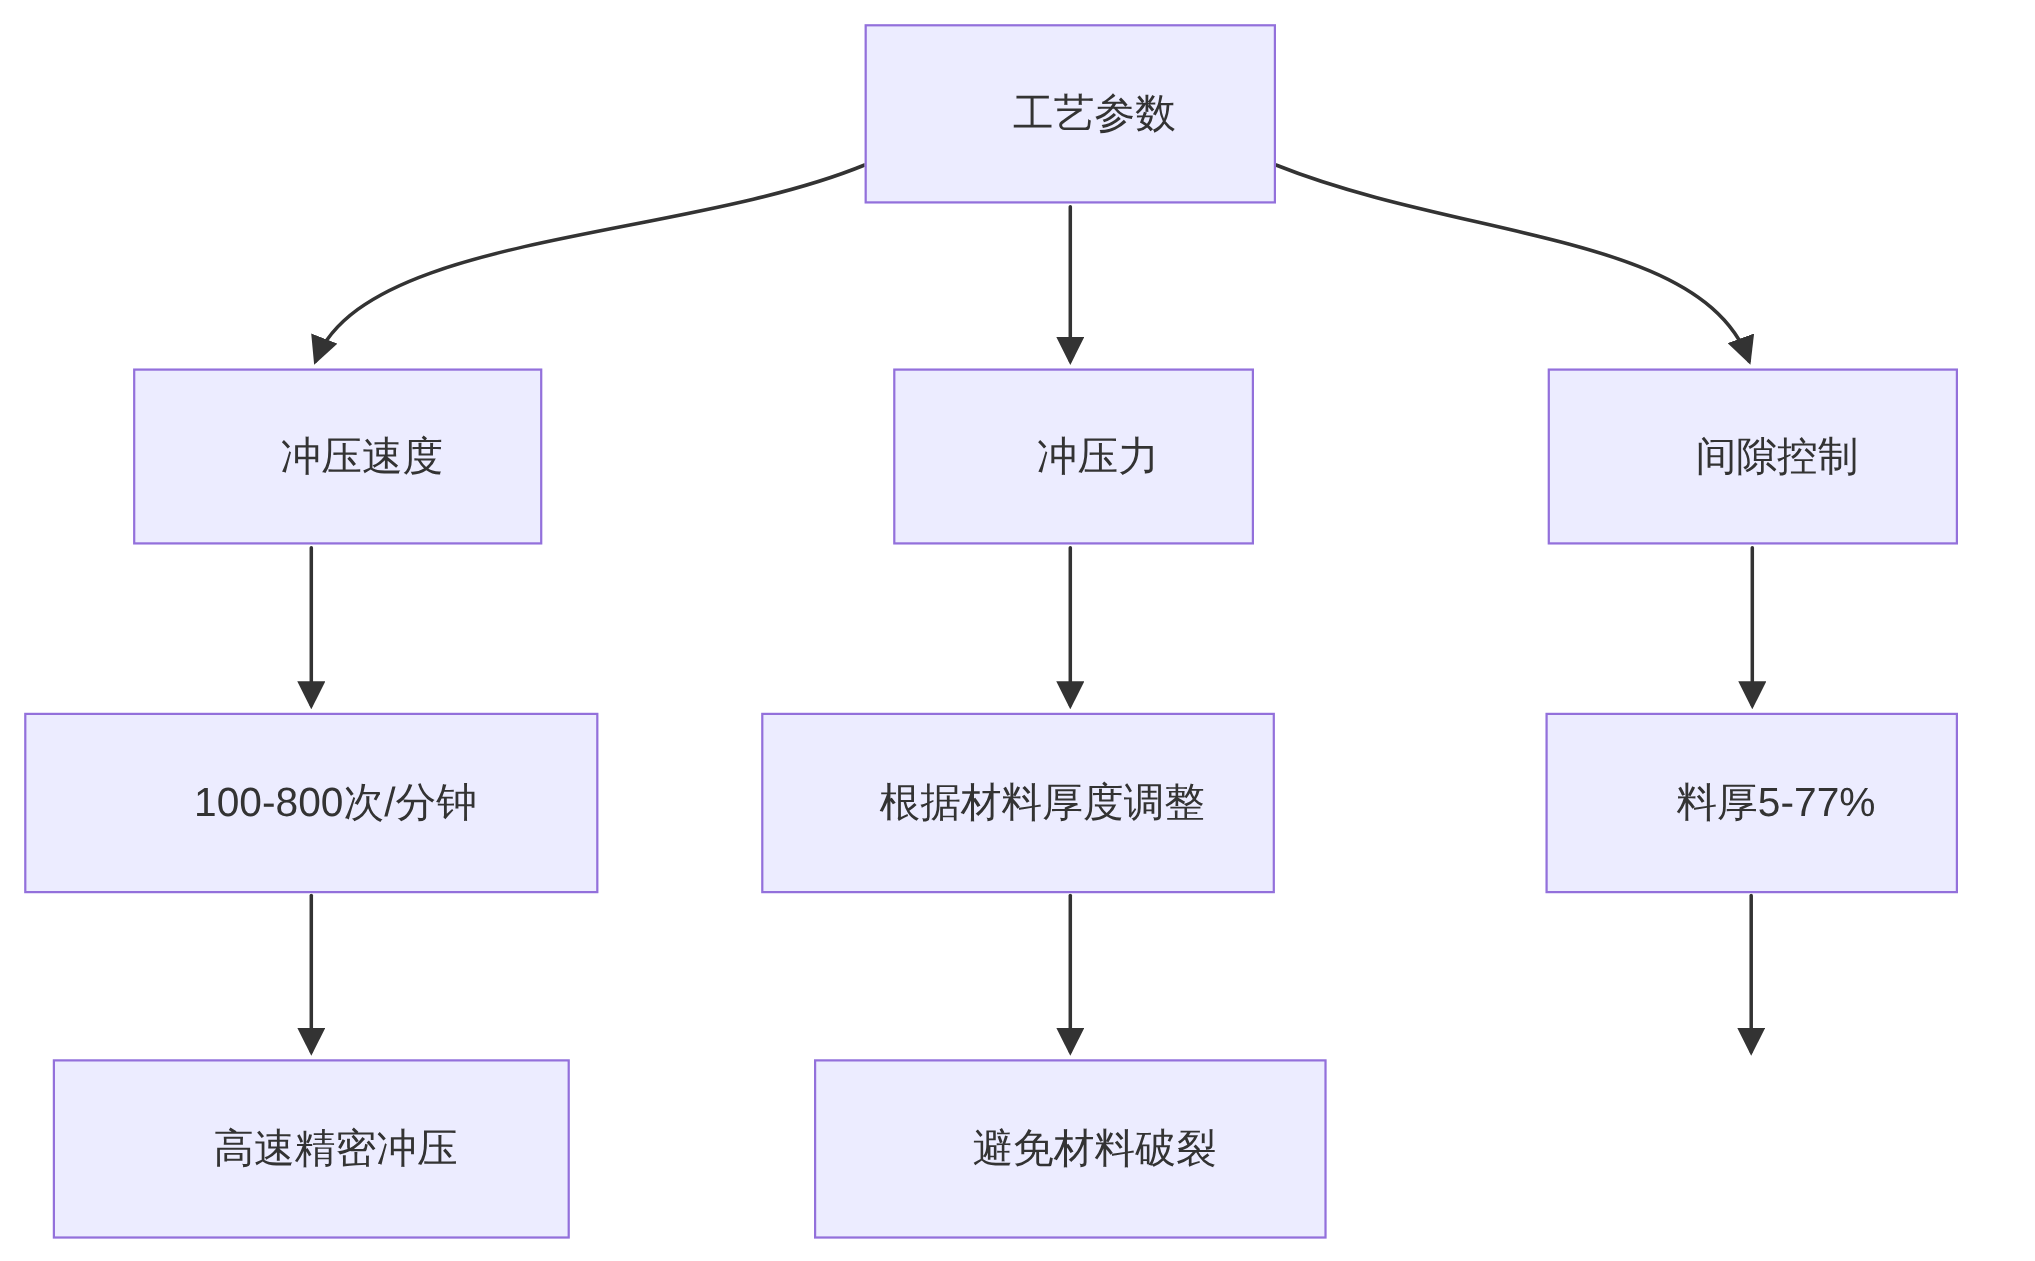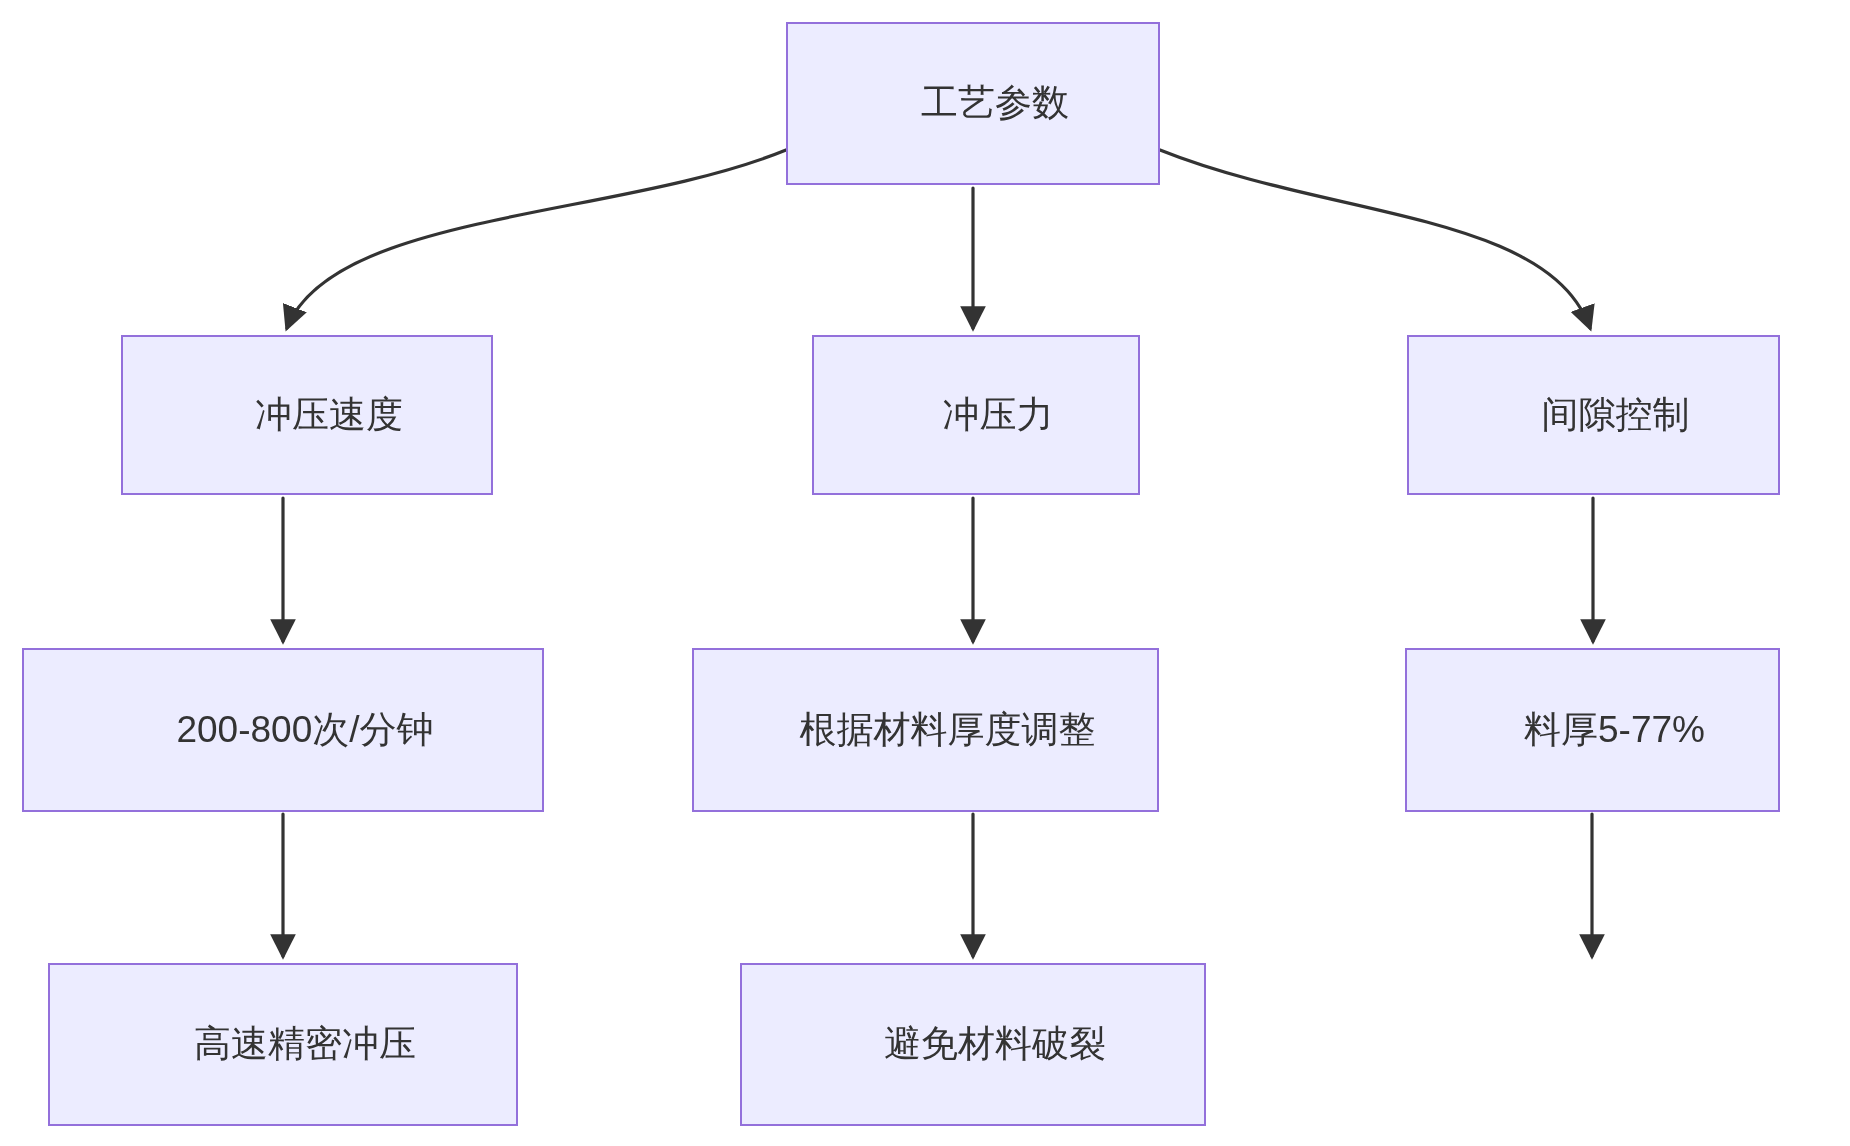--- a/index.html
+++ b/index.html
@@ -99,21 +99,21 @@
 
   <div class="node n-force">
     <span>冲压力</span>
   </div>
 
   <div class="node n-clearance">
     <span>间隙控制</span>
   </div>
 
   <div class="node n-speed-value">
-    <span>200-800次/分钟</span>
+    <span>100-800次/分钟</span>
   </div>
 
   <div class="node n-force-value">
     <span>根据材料厚度调整</span>
   </div>
 
   <div class="node n-clearance-value">
     <span>料厚5-77%</span>
   </div>
 

